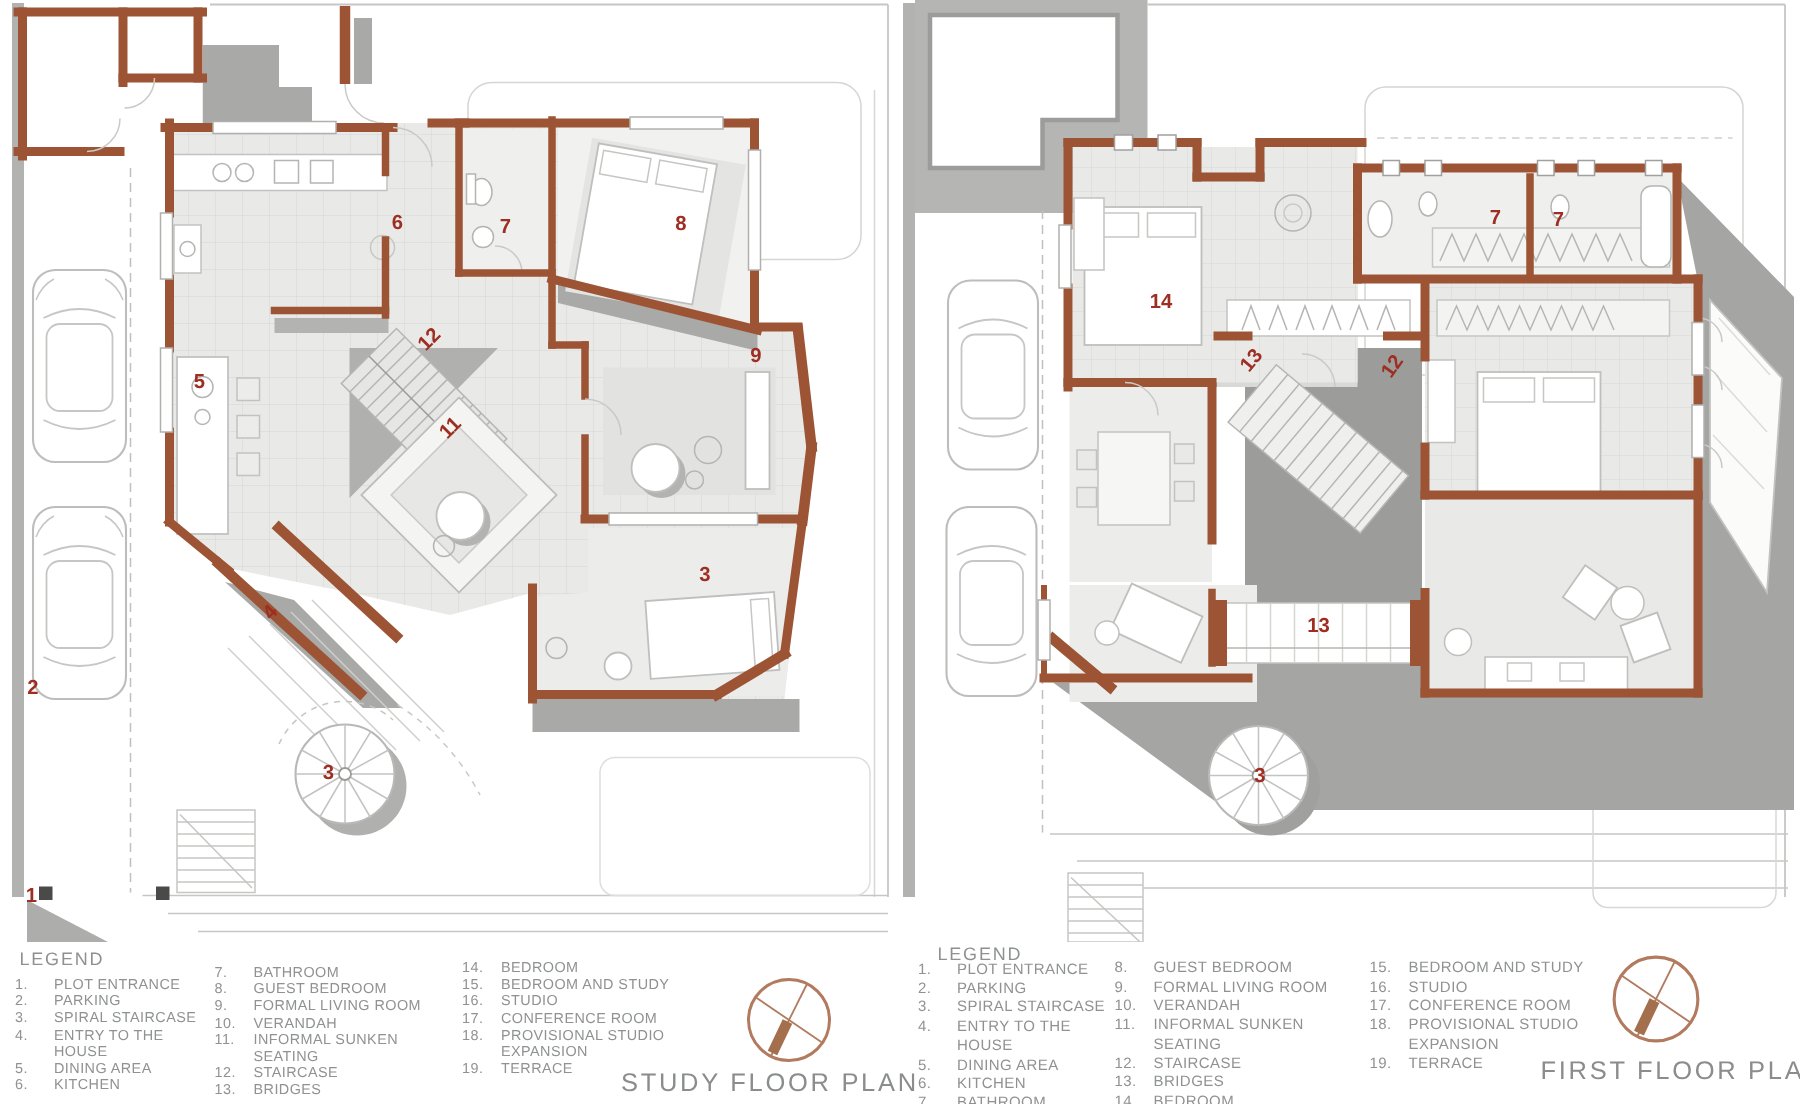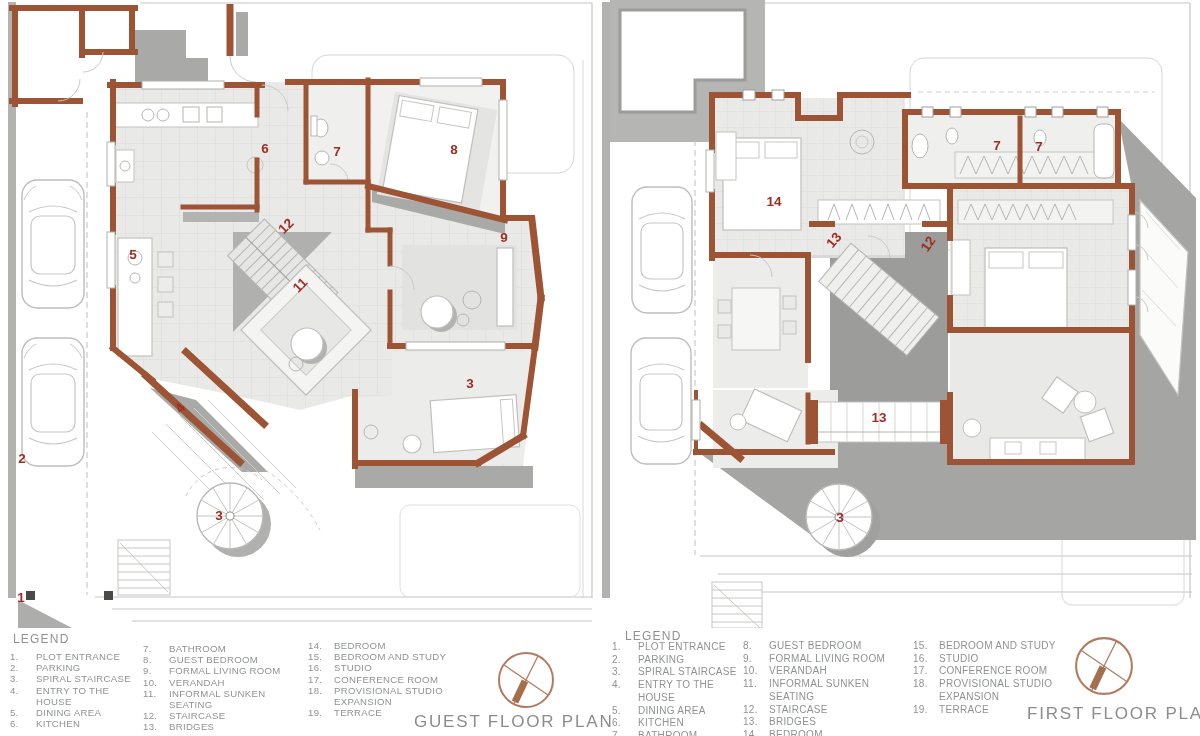--- a/index.html
+++ b/index.html
@@ -613,21 +613,21 @@
         </div>
       </div>
   </div>
 
   <svg class="compass" style="left:496px;top:650px;" width="60" height="60" viewBox="0 0 60 60">
     <circle cx="30" cy="30" r="27" fill="none" stroke="#b27a5e" stroke-width="2"></circle>
     <path d="M8,15 L52,45" stroke="#b27a5e" stroke-width="1.2"></path>
     <path d="M42,6 L18,54" stroke="#b27a5e" stroke-width="1.2"></path>
     <path d="M29,31 L19,52" stroke="#a46f4c" stroke-width="7"></path>
   </svg>
-  <div class="plan-title" style="left:414px;top:712px;">GUEST FLOOR PLAN</div>
+  <div class="plan-title" style="left:414px;top:712px;">STUDY FLOOR PLAN</div>
 
   <svg class="compass" style="left:1073px;top:635px;" width="62" height="62" viewBox="0 0 60 60">
     <circle cx="30" cy="30" r="27" fill="none" stroke="#b27a5e" stroke-width="2"></circle>
     <path d="M8,15 L52,45" stroke="#b27a5e" stroke-width="1.2"></path>
     <path d="M42,6 L18,54" stroke="#b27a5e" stroke-width="1.2"></path>
     <path d="M29,31 L19,52" stroke="#a46f4c" stroke-width="7"></path>
   </svg>
   <div class="plan-title" style="left:1027px;top:704px;">FIRST FLOOR PLAN</div>
 
 </div>

